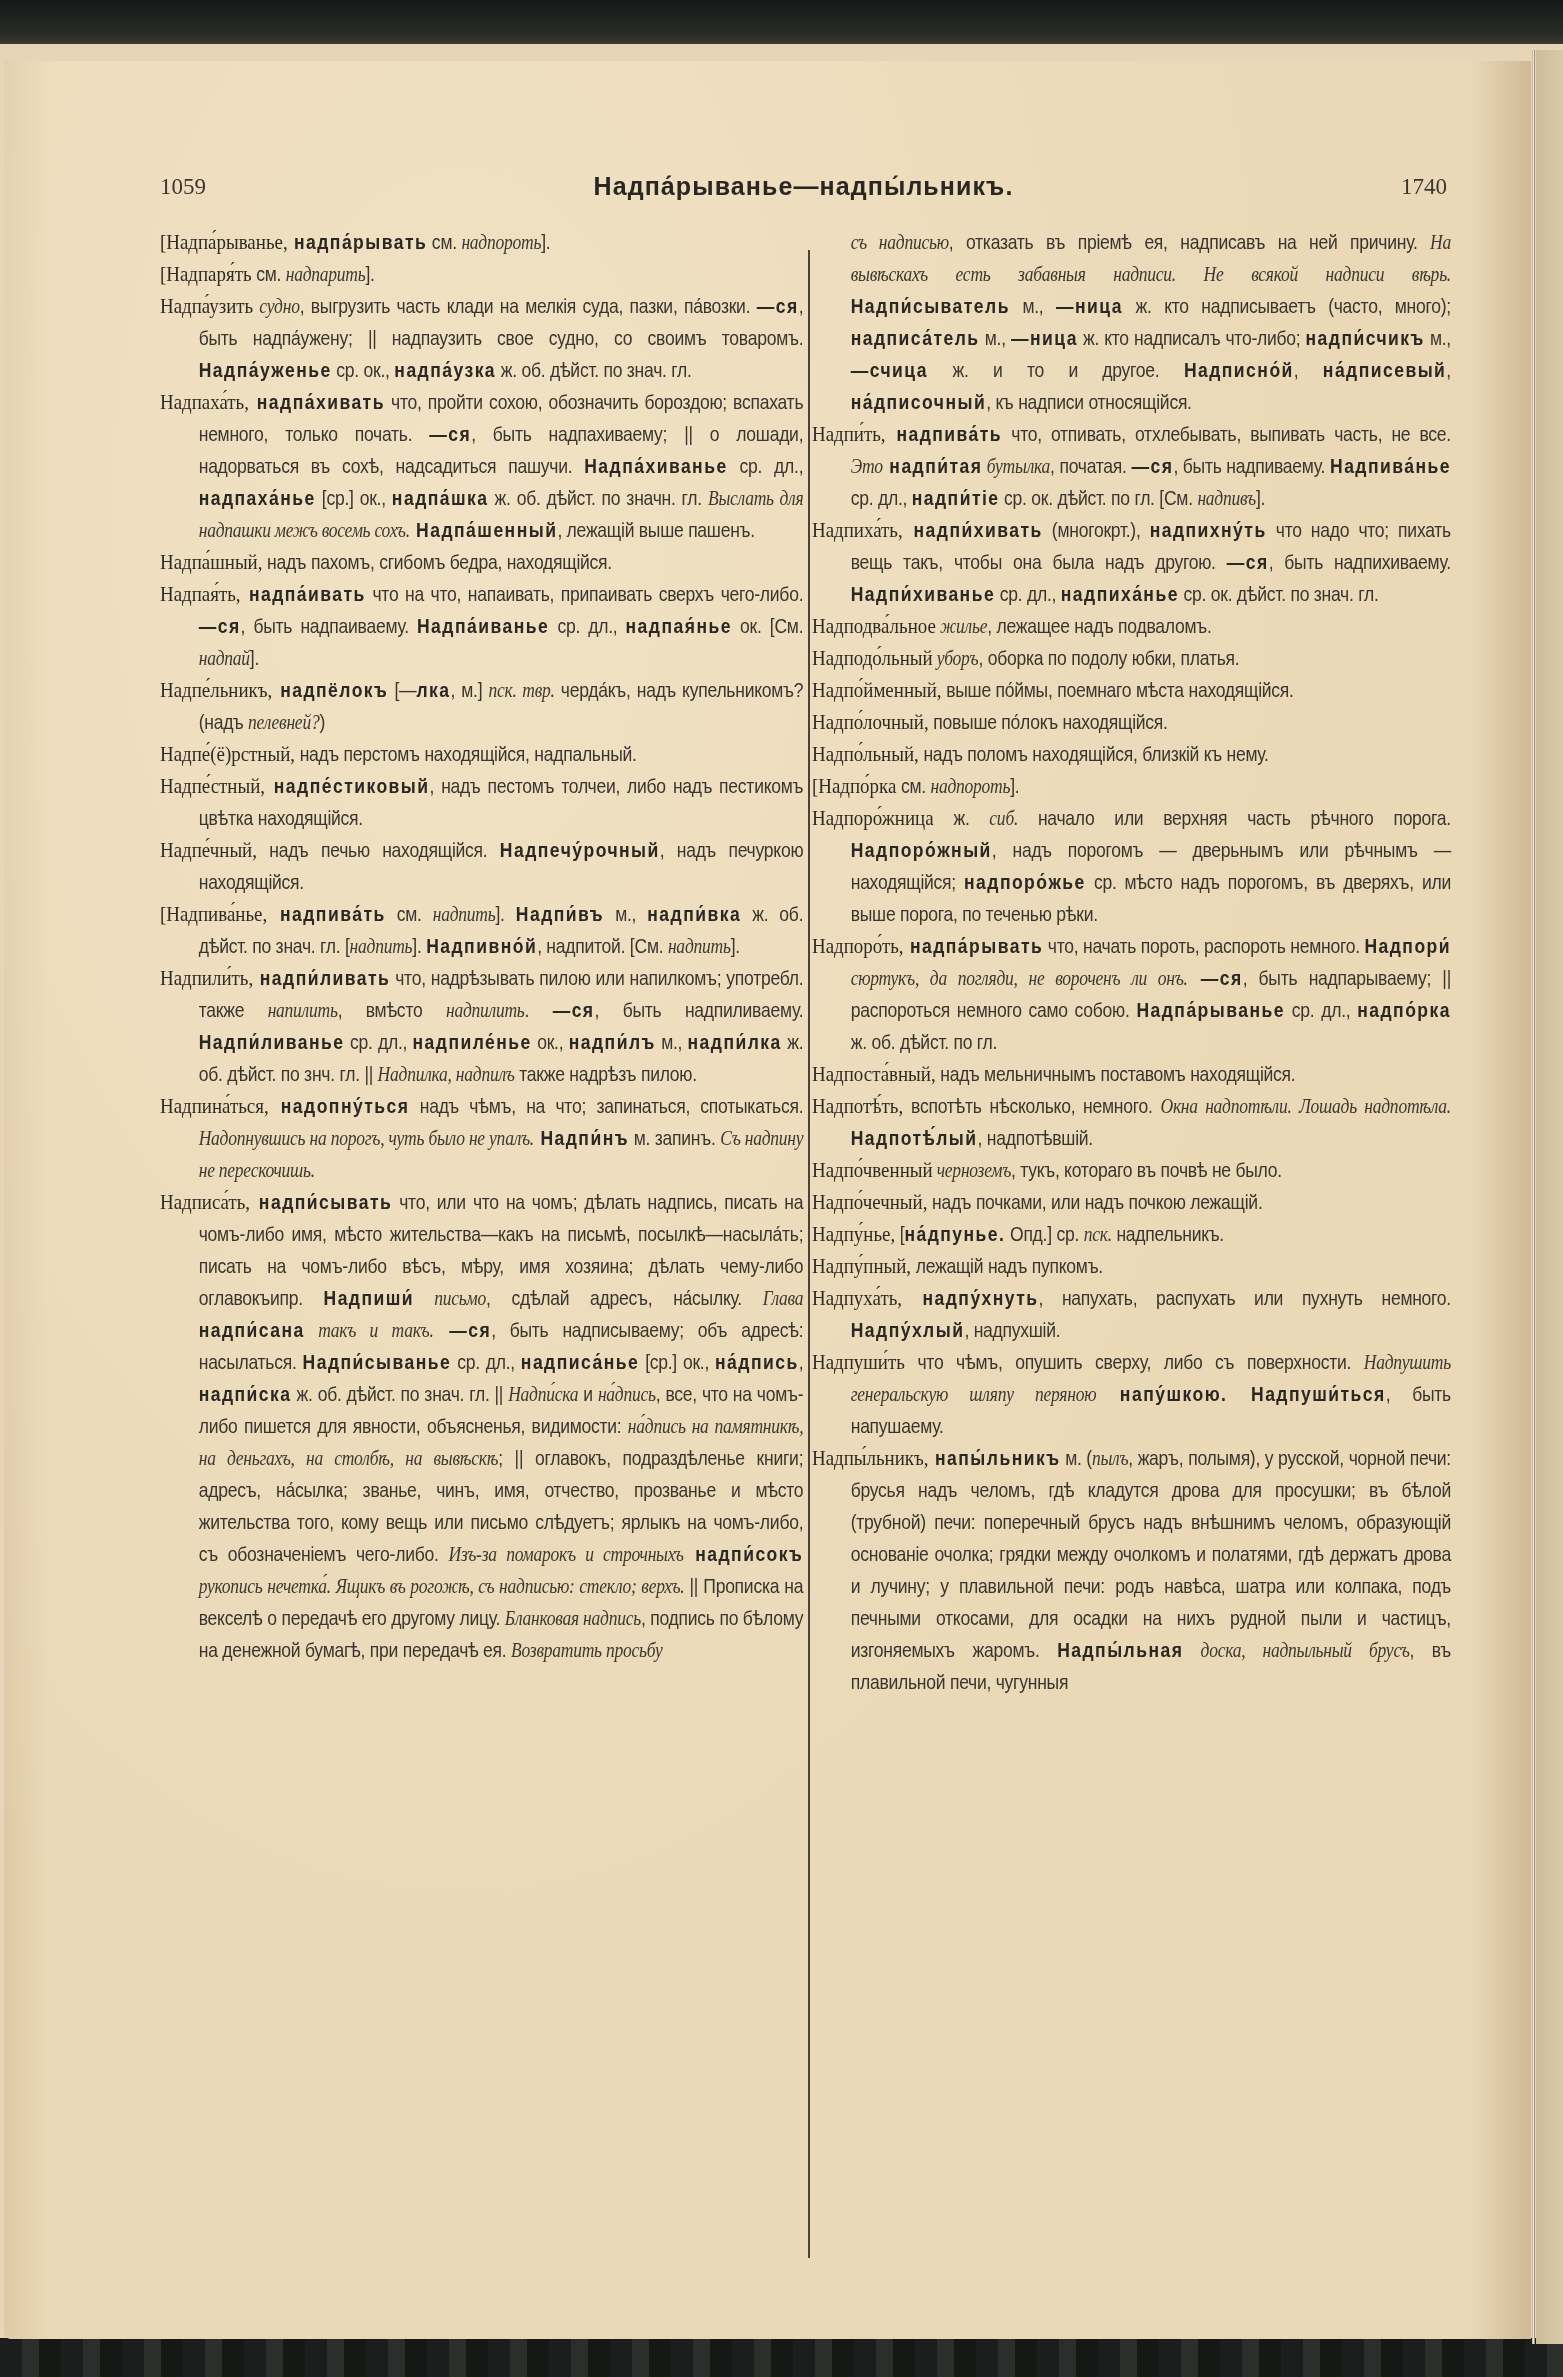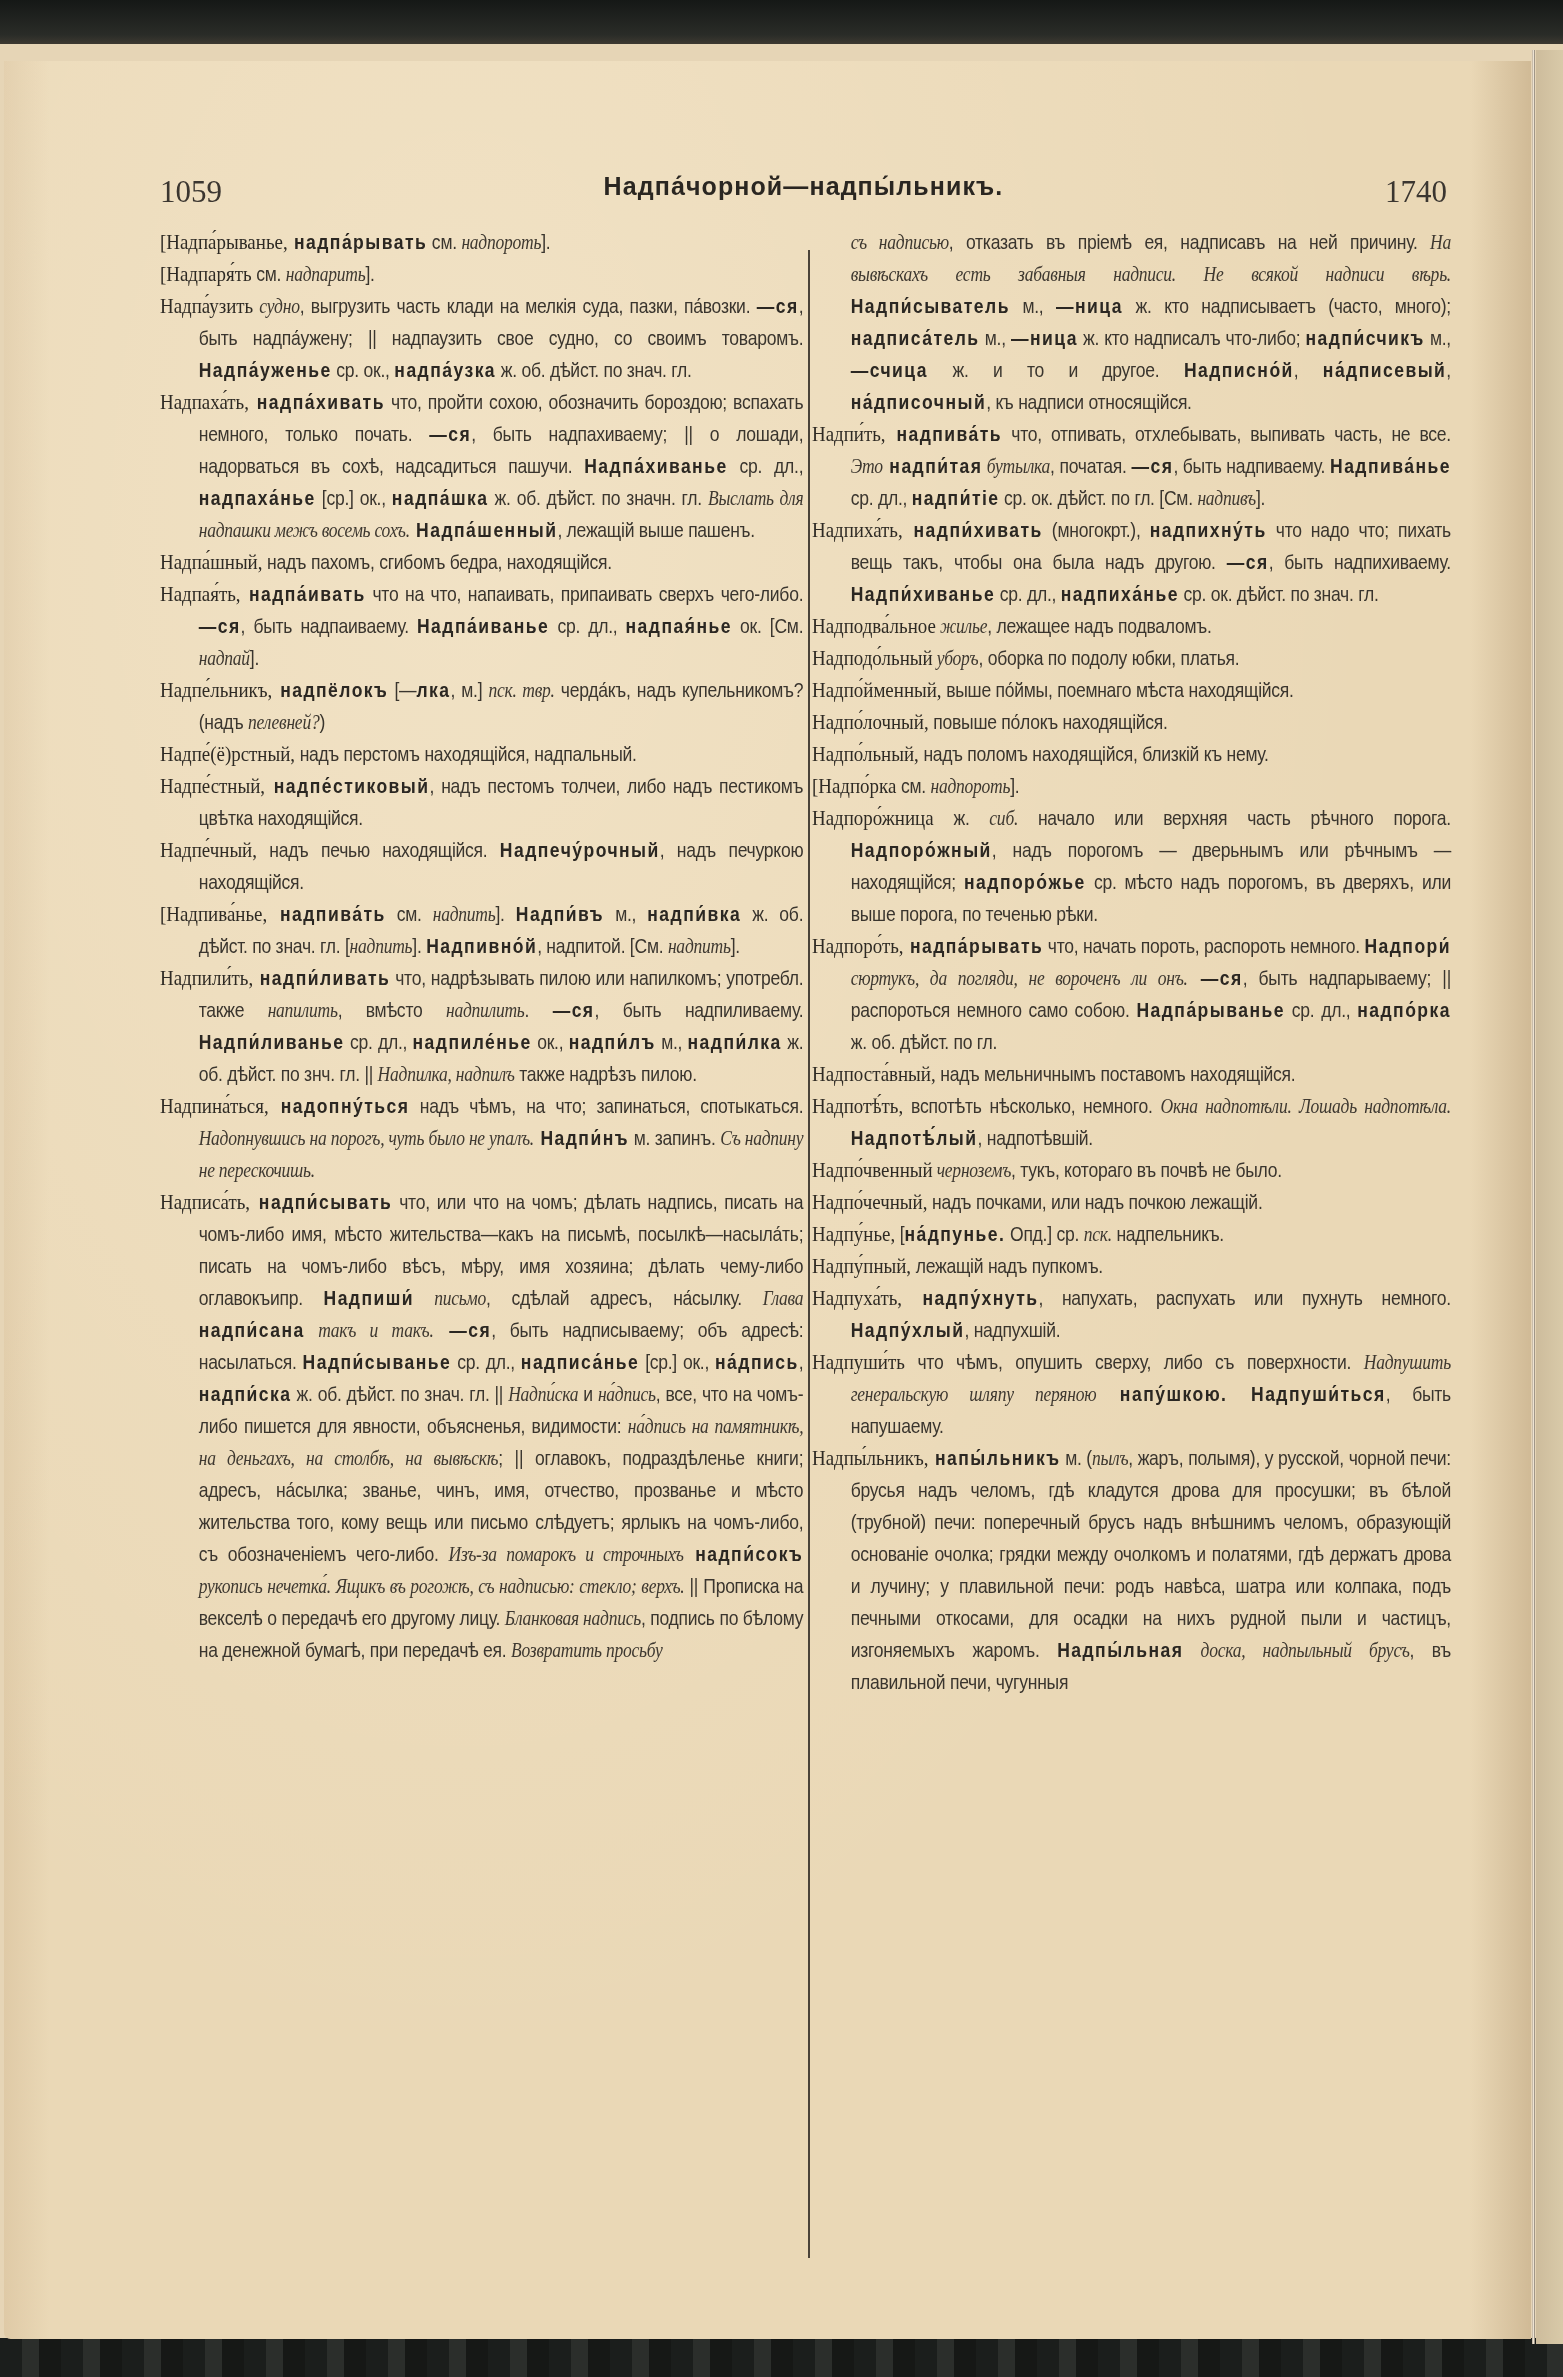--- a/index.html
+++ b/index.html
@@ -34,21 +34,21 @@
   }
   .next-page {
     position:absolute; left:1536px; top:50px; width:28px; height:2294px;
     background:linear-gradient(90deg,#cdbc9c,#d9caa9);
   }
   .header {
     position:absolute; left:160px; top:172px; width:1287px; height:33px;
     color:#2d2a25;
   }
   .pn-left, .pn-right {
-    position:absolute; top:2.2px; font-size:31px; color:#3b3630;
+    position:absolute; top:2.2px; font-size:23px; color:#3b3630;
     font-family:"Liberation Serif",serif;
   }
   .pn-left { left:0; }
   .pn-right { right:0; }
   .running-title {
     position:absolute; left:0; right:0; top:0; text-align:center;
     font-size:25px; font-weight:bold; letter-spacing:1.1px;
     font-family:"Liberation Sans Narrow","Liberation Sans",sans-serif;
     color:#2a2621;
   }
@@ -81,21 +81,21 @@
 <div class="bg-top"></div>
 <div class="page-under"></div>
 <div class="bg-bottom"></div>
 <div class="next-page"></div>
 <div class="spine-line"></div>
 
 <div class="page"></div>
 
 <div class="header">
   <span class="pn-left">1059</span>
-  <div class="running-title">Надпа́чорной—надпы́льникъ.</div>
+  <div class="running-title">Надпа́рыванье—надпы́льникъ.</div>
   <span class="pn-right">1740</span>
 </div>
 
 <div class="column col-left" id="col-left">
     <p class="entry"><span class="hw">[Надпа́рыванье,</span><span class="b"> надпа́рывать</span><span class=""> см. </span><span class="i">надпороть</span><span class="">].</span></p>
     <p class="entry"><span class="hw">[Надпаря́ть</span><span class=""> см. </span><span class="i">надпарить</span><span class="">].</span></p>
     <p class="entry"><span class="hw">Надпа́узить</span><span class="i"> судно</span><span class="">, выгрузить часть клади на мелкія суда, пазки, па́возки. </span><span class="b">—ся</span><span class="">, быть надпа́уженy; || надпаузить свое судно, со своимъ товаромъ. </span><span class="b">Надпа́уженье</span><span class=""> ср. ок., </span><span class="b">надпа́узка</span><span class=""> ж. об. дѣйст. по знач. гл.</span></p>
     <p class="entry"><span class="hw">Надпаха́ть,</span><span class="b"> надпа́хивать</span><span class=""> что, пройти сохою, обозначить бороздою; вспахать немного, только почать. </span><span class="b">—ся</span><span class="">, быть надпахиваему; || о лошади, надорваться въ сохѣ, надсадиться пашучи. </span><span class="b">Надпа́хиванье</span><span class=""> ср. дл., </span><span class="b">надпаха́нье</span><span class=""> [ср.] ок., </span><span class="b">надпа́шка</span><span class=""> ж. об. дѣйст. по значн. гл. </span><span class="i">Выслать для надпашки межъ восемь сохъ.</span><span class="b"> Надпа́шенный</span><span class="">, лежащій выше пашенъ.</span></p>
     <p class="entry"><span class="hw">Надпа́шный,</span><span class=""> надъ пахомъ, сгибомъ бедра, находящійся.</span></p>
     <p class="entry"><span class="hw">Надпая́ть,</span><span class="b"> надпа́ивать</span><span class=""> что на что, напаивать, припаивать сверхъ чего-либо. </span><span class="b">—ся</span><span class="">, быть надпаиваему. </span><span class="b">Надпа́иванье</span><span class=""> ср. дл., </span><span class="b">надпая́нье</span><span class=""> ок. [См. </span><span class="i">надпай</span><span class="">].</span></p>

